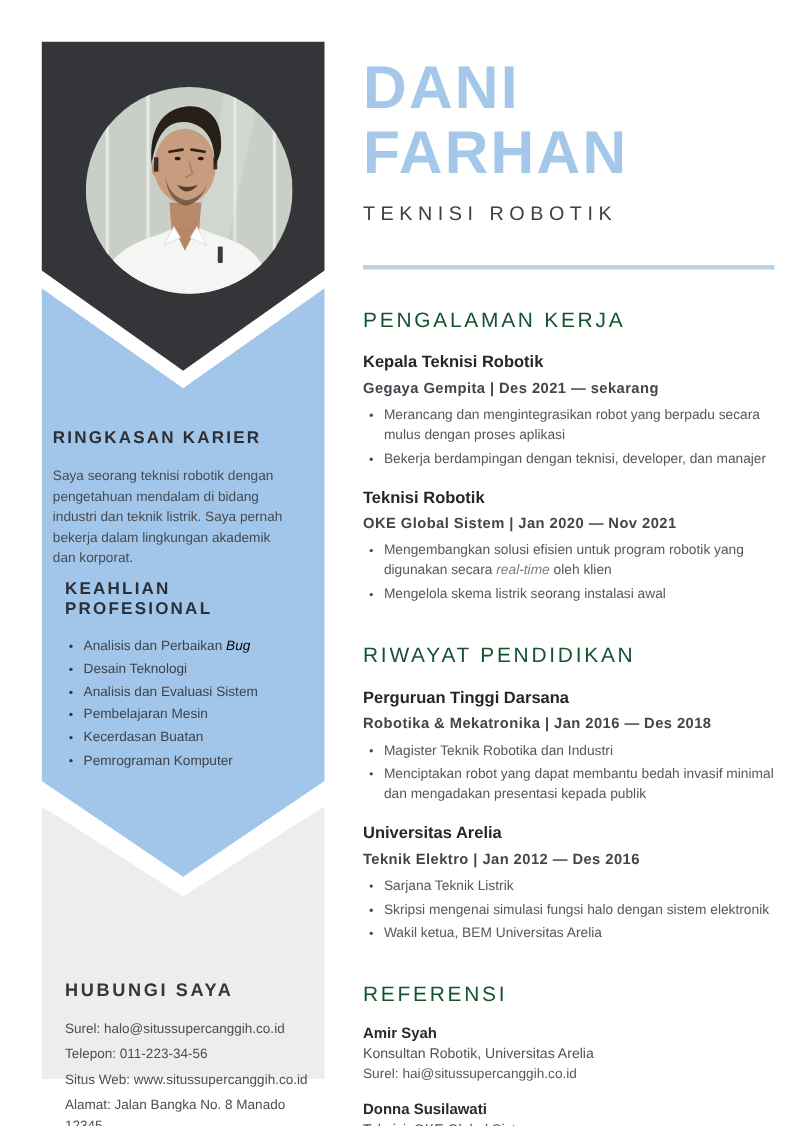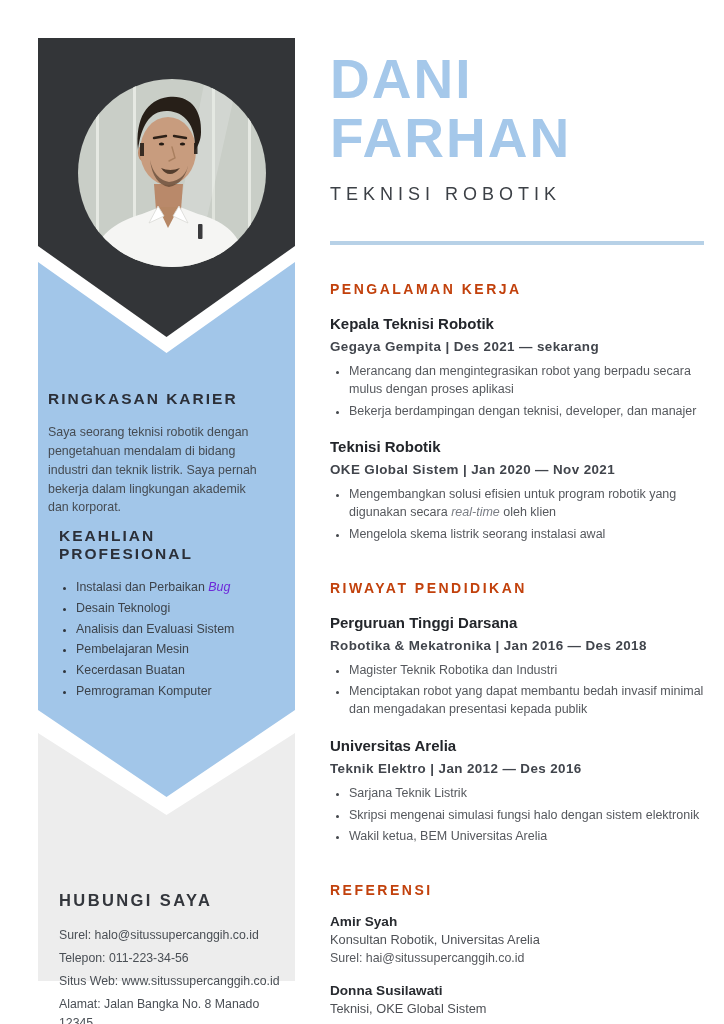--- a/index.html
+++ b/index.html
@@ -19,40 +19,40 @@
   .summary { left:48px; top:390px; width:220px; }
   .summary p {
     margin:15px 0 0; font-size:12.4px; line-height:1.52; color:#454b52;
   }
   .skills { left:59px; top:527px; width:228px; }
   .skills ul { margin:14px 0 0; padding-left:17px; }
   .skills li {
     font-size:12.4px; line-height:1.68; color:#3d434b;
   }
   .skills li::marker { color:#2f353d; font-size:11px; }
-  .skills em { font-style:italic; color:#6d28d9; }
+  .skills em { font-style:italic; color:#000000; }
   .contact { left:59px; top:847px; width:235px;margin-top:44px; }
   .contact h2 { font-size:16.5px; letter-spacing:2.4px; color:#33363c; }
   .contact p { margin:4px 0 0; font-size:12.3px; line-height:1.55; color:#4a4f55; }
   .contact p.first { margin-top:16px; }
 
   
   .right-col { position:absolute; left:330px; top:0; width:374px; color:#303338; }
   h1.name {
     margin:50px 0 0; font-size:55px; line-height:59px; font-weight:800;
     letter-spacing:2px; color:#a5c8ea;
   }
   .job-title {
     margin-top:16px; font-size:18px; letter-spacing:5px; color:#3c4046;
   }
   .divider { margin-top:36px; height:4px; width:100%; background:#b7d1e7; }
 
   .rsec h2 {
-    margin:36px 0 0; font-size:14px; font-weight:700; letter-spacing:2.5px;
-    color:#c2410c;
+    margin:36px 0 0; font-size:19px; font-weight:400; letter-spacing:2.5px;
+    color:#14532d;
   }
   .entry h3 {
     margin:18px 0 0; font-size:15px; font-weight:700; color:#23262b;
   }
   .entry .meta {
     margin-top:7px; font-size:13.4px; font-weight:700; letter-spacing:0.4px;
     color:#41454c;
   }
   .entry ul { margin:9px 0 0; padding-left:19px; }
   .entry li {
@@ -117,21 +117,21 @@
   </svg>
 
   <section class="sb summary">
     <h2>RINGKASAN KARIER</h2>
     <p>Saya seorang teknisi robotik dengan pengetahuan mendalam di bidang industri dan teknik listrik. Saya pernah bekerja dalam lingkungan akademik dan korporat.</p>
   </section>
 
   <section class="sb skills">
     <h2>KEAHLIAN PROFESIONAL</h2>
     <ul>
-      <li><span>Instalasi dan Perbaikan </span><em>Bug</em></li>
+      <li><span>Analisis dan Perbaikan </span><em>Bug</em></li>
       <li>Desain Teknologi</li>
       <li>Analisis dan Evaluasi Sistem</li>
       <li>Pembelajaran Mesin</li>
       <li>Kecerdasan Buatan</li>
       <li>Pemrograman Komputer</li>
     </ul>
   </section>
 
   <section class="sb contact">
     <h2>HUBUNGI SAYA</h2>

